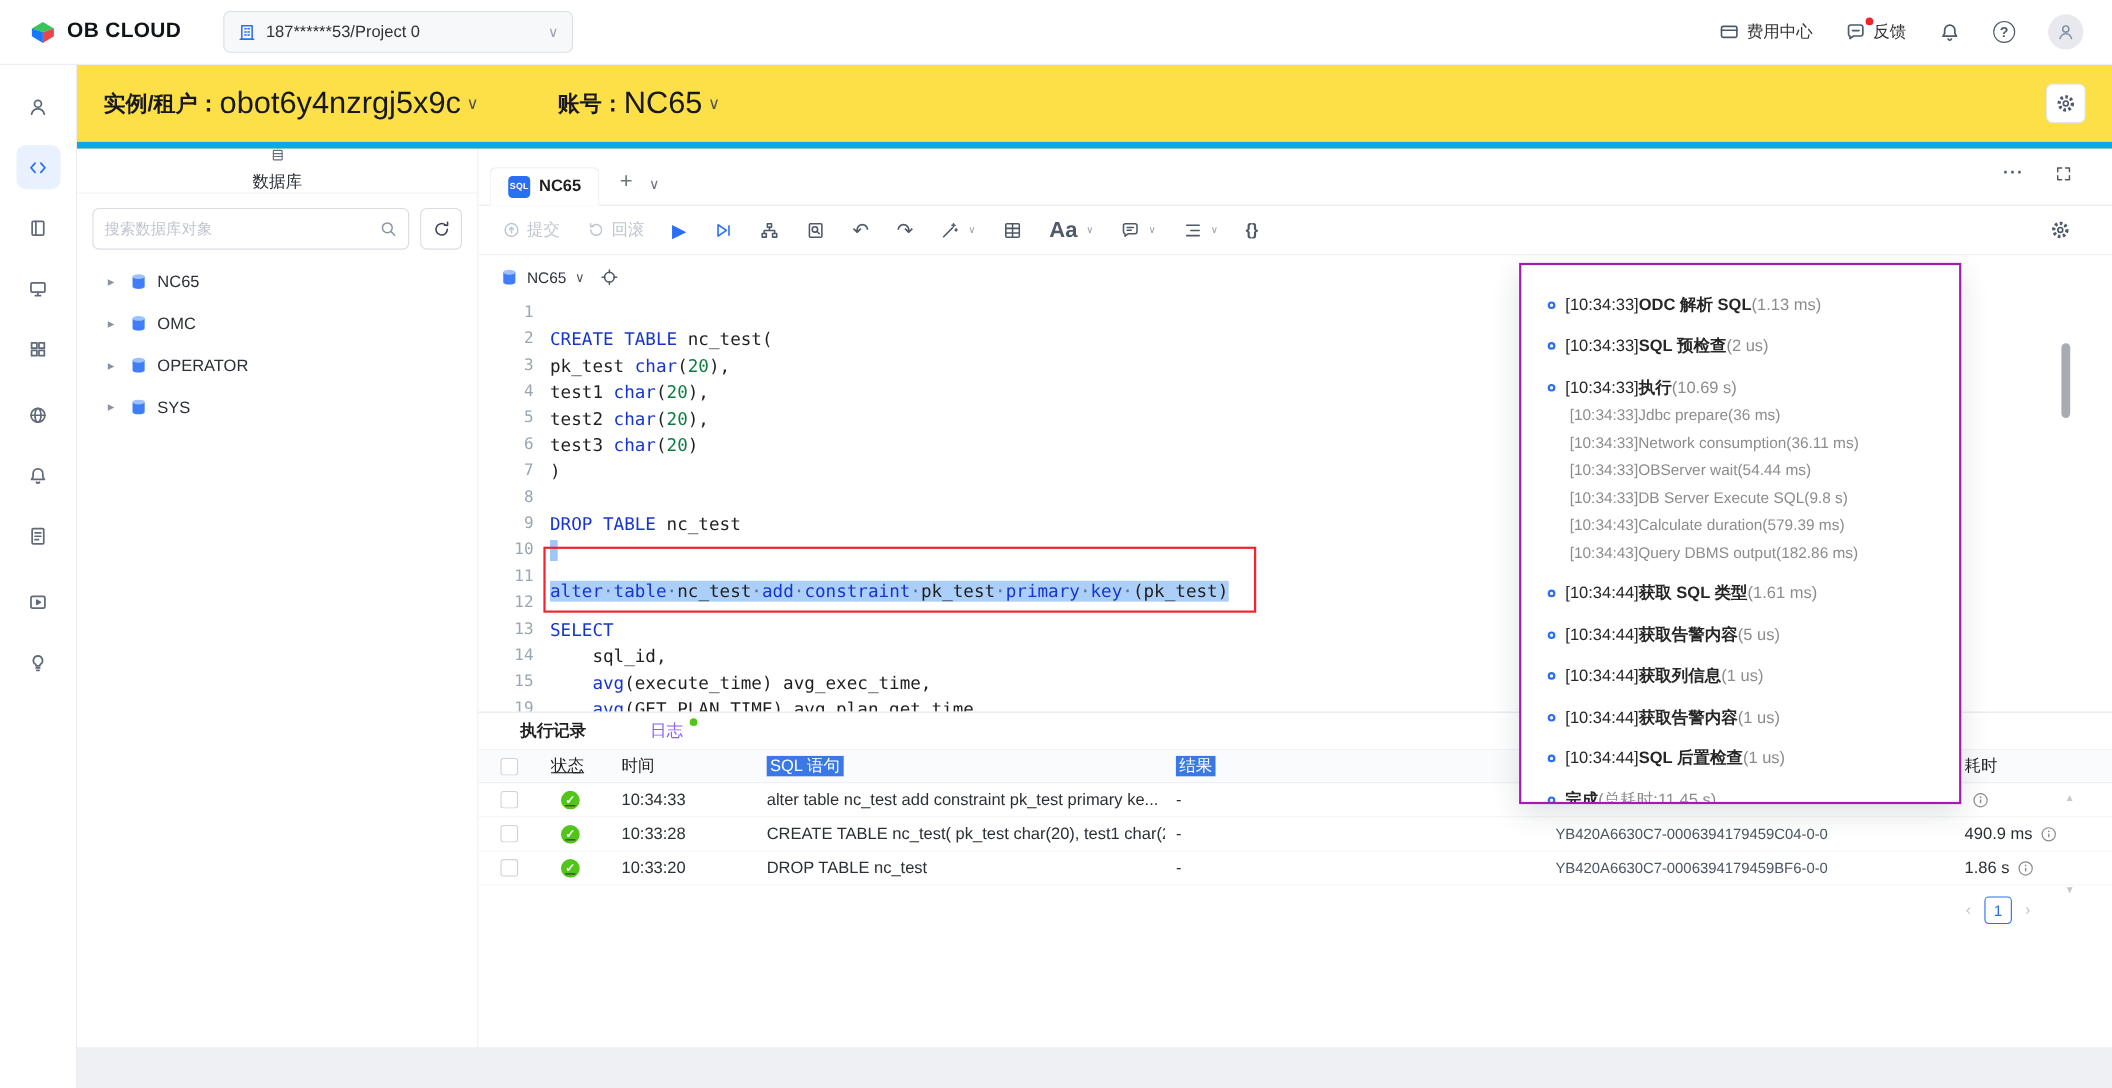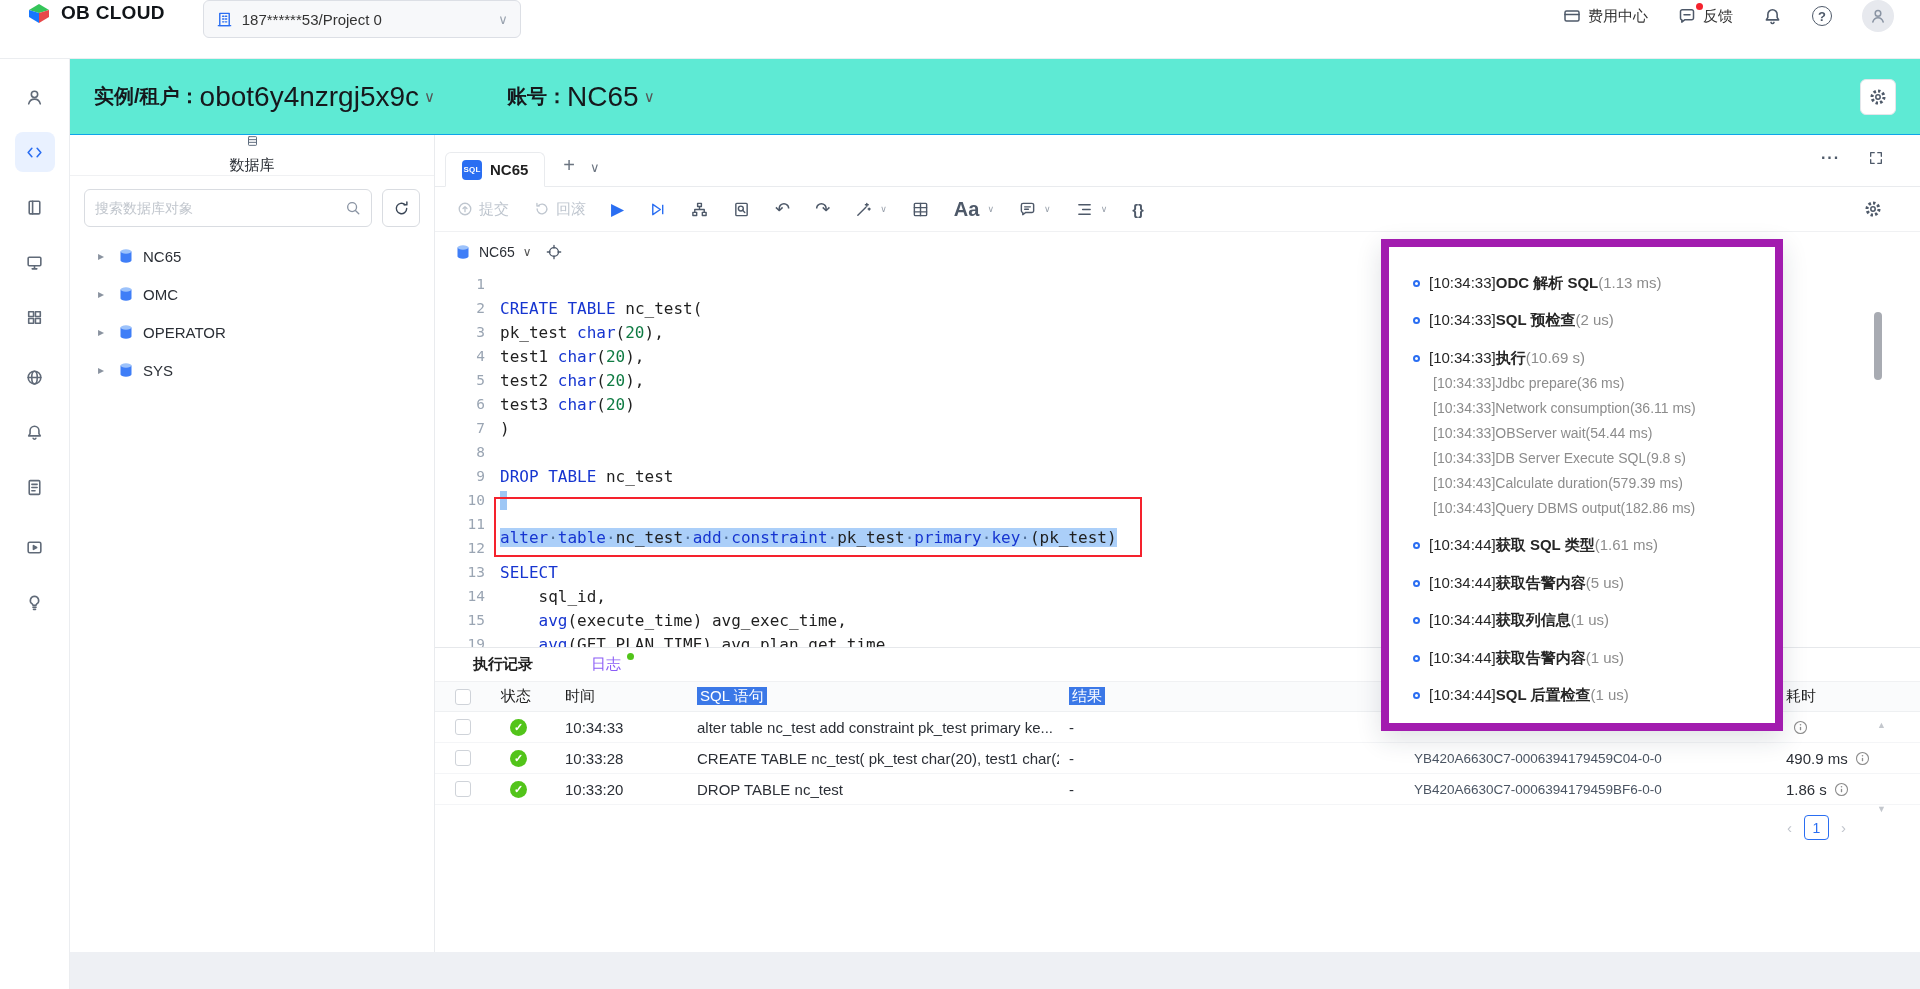--- a/index.html
+++ b/index.html
@@ -2,40 +2,40 @@
 <html><head>
 <meta charset="utf-8">
 <style>
 *{margin:0;padding:0;box-sizing:border-box;}
 html,body{width:1920px;height:989px;}
 body{font-family:"Liberation Sans",sans-serif;background:#eef0f4;position:relative;overflow:hidden;color:#262626;}
 svg{display:block;}
 .ic{stroke:#4e5969;fill:none;stroke-width:1.5;stroke-linecap:round;stroke-linejoin:round;}
 
 
-.topbar{position:absolute;left:0;top:0;width:1920px;height:59px;background:#fff;border-bottom:1px solid #ebedf0;display:flex;align-items:flex-start;padding:0 26px;z-index:20;}
+.topbar{position:absolute;left:0;top:0;width:1920px;height:59px;background:#fff;border-bottom:1px solid #ebedf0;display:flex;align-items:center;padding:0 26px;z-index:20;}
 .brand{display:flex;align-items:center;gap:9px;}
 .logo{width:26px;height:26px;position:relative;}
 .brand-name{font-size:19px;font-weight:800;color:#101418;letter-spacing:.3px;}
 .proj-select{margin-left:38px;width:318px;height:38px;background:#f7f8fa;border:1px solid #dcdfe5;border-radius:6px;display:flex;align-items:center;gap:9px;padding:0 12px;font-size:15px;color:#333;}
 .proj-caret{margin-left:auto;color:#9aa3af;font-size:13px;}
 .top-right{margin-left:auto;display:flex;align-items:center;gap:30px;}
 .top-item{display:flex;align-items:center;gap:7px;font-size:15px;color:#333;position:relative;cursor:default;}
 .red-dot{position:absolute;top:-4px;right:-7px;width:7px;height:7px;border-radius:50%;background:#f5222d;}
 .help-circle{width:20px;height:20px;border:1.5px solid #4e5969;border-radius:50%;display:flex;align-items:center;justify-content:center;font-size:13px;color:#4e5969;font-weight:700;}
 .avatar{width:32px;height:32px;border-radius:50%;background:#e7e9ee;display:flex;align-items:center;justify-content:center;}
 
 
 .rail{position:absolute;left:0;top:59px;width:70px;bottom:0;background:#fff;border-right:1px solid #ebedf0;display:flex;flex-direction:column;align-items:center;padding-top:18px;z-index:15;}
 .rail-item{width:40px;height:40px;border-radius:8px;display:flex;align-items:center;justify-content:center;margin-bottom:15px;color:#606a78;}
 .rail-item.active{background:#e9f1ff;color:#2a6ef2;}
 .rail-item.gap{margin-top:5px;}
 
 
-.ctxbar{position:absolute;left:70px;top:59px;right:0;height:76px;background:#5eead4;border-bottom:1px solid #0ea5e9;display:flex;align-items:center;padding:0 24px;z-index:10;}
+.ctxbar{position:absolute;left:70px;top:59px;right:0;height:76px;background:#fde047;border-bottom:6px solid #0ea5e9;display:flex;align-items:center;padding:0 24px;z-index:10;}
 .ctx-group{display:flex;align-items:center;}
 .ctx-label{font-size:20px;font-weight:700;color:#16181c;}
 .ctx-value{font-size:28px;color:#16181c;}
 .ctx-caret{font-size:15px;color:#555;margin-left:5px;}
 .ctx-gear{margin-left:auto;width:36px;height:36px;border:1px solid #e3e6ea;border-radius:6px;display:flex;align-items:center;justify-content:center;background:#fff;}
 
 
 .content{position:absolute;left:70px;top:135px;right:0;bottom:0;background:#eef0f4;}
 
 
@@ -82,35 +82,35 @@
 
 .results{position:absolute;left:365px;top:512px;right:0;height:305px;background:#fff;border-top:1px solid #e6e8eb;}
 .res-tabs{height:34px;display:flex;align-items:center;gap:58px;padding-left:38px;border-bottom:1px solid #f0f1f3;font-size:15px;}
 .res-tab{color:#1f1f1f;position:relative;font-weight:600;}
 .res-tab.inactive{color:#8b5cf6;font-weight:400;}
 .green-dot{position:absolute;top:-2px;right:-13px;width:7px;height:7px;background:#52c41a;border-radius:50%;}
 .thead{height:30px;background:#fafbfc;border-bottom:1px solid #eef0f2;display:flex;align-items:center;font-size:15px;color:#1f1f1f;}
 .trow{height:31px;border-bottom:1px solid #f4f5f7;display:flex;align-items:center;font-size:15px;color:#2b2f36;}
 .cell{padding-left:10px;overflow:hidden;white-space:nowrap;}
 .col-check{flex:0 0 56px;display:flex;justify-content:center;padding-left:0;}
-.col-status{flex:0 0 64px;}
+.col-status{flex:0 0 64px;text-decoration:underline;}
 .col-time{flex:0 0 132px;}
 .col-sql{flex:0 0 372px;}
 .col-result{flex:0 0 345px;}
 .col-trace{flex:0 0 368px;font-size:13.5px;color:#4b5563;}
 .col-dur{flex:1;display:flex;align-items:center;gap:7px;padding-left:14px;}
 .checkbox{width:16px;height:16px;border:1px solid #cfd3d9;border-radius:3px;background:#fff;display:inline-block;}
 .status-ok{width:17px;height:17px;border-radius:50%;background:#52c41a;color:#fff;font-size:11px;display:flex;align-items:center;justify-content:center;margin-left:9px;font-weight:700;}
 .hl{background:#3b78e7;color:#fff;padding:1px 3px;}
 .pager{position:absolute;right:74px;top:167px;display:flex;align-items:center;gap:12px;font-size:15px;color:#c0c4cc;}
 .page-box{width:25px;height:25px;border:1px solid #2a6ef2;border-radius:4px;color:#2a6ef2;display:flex;align-items:center;justify-content:center;font-size:14px;}
 .tbl-arrow{position:absolute;right:34px;font-size:9px;color:#c3c7cd;}
 
 
-.tl-popup{position:absolute;left:1381px;top:239px;width:402px;height:492px;background:#fff;border:8px solid #a21caf;box-shadow:0 8px 24px rgba(31,45,61,.14);z-index:40;}
+.tl-popup{position:absolute;left:1381px;top:239px;width:402px;height:492px;background:#fff;border:2px solid #a21caf;box-shadow:0 8px 24px rgba(31,45,61,.14);z-index:40;}
 .tl-body{position:absolute;inset:0;overflow:hidden;}
 .tl-row{position:absolute;left:24px;right:6px;height:20px;display:flex;align-items:center;white-space:nowrap;font-size:15px;}
 .tl-row.sub{font-size:14px;}
 .tl-bullet{width:7px;height:7px;border:2px solid #2a6ef2;border-radius:50%;background:#fff;margin-right:9px;flex:0 0 auto;}
 .tl-row.sub .tl-text{margin-left:20px;}
 .tl-time{color:#262626;}
 .tl-name{color:#262626;font-weight:700;}
 .tl-dur{color:#8c8c8c;}
 .tl-row.sub .tl-time,.tl-row.sub .tl-name{color:#8c8c8c;font-weight:400;}
 </style>

